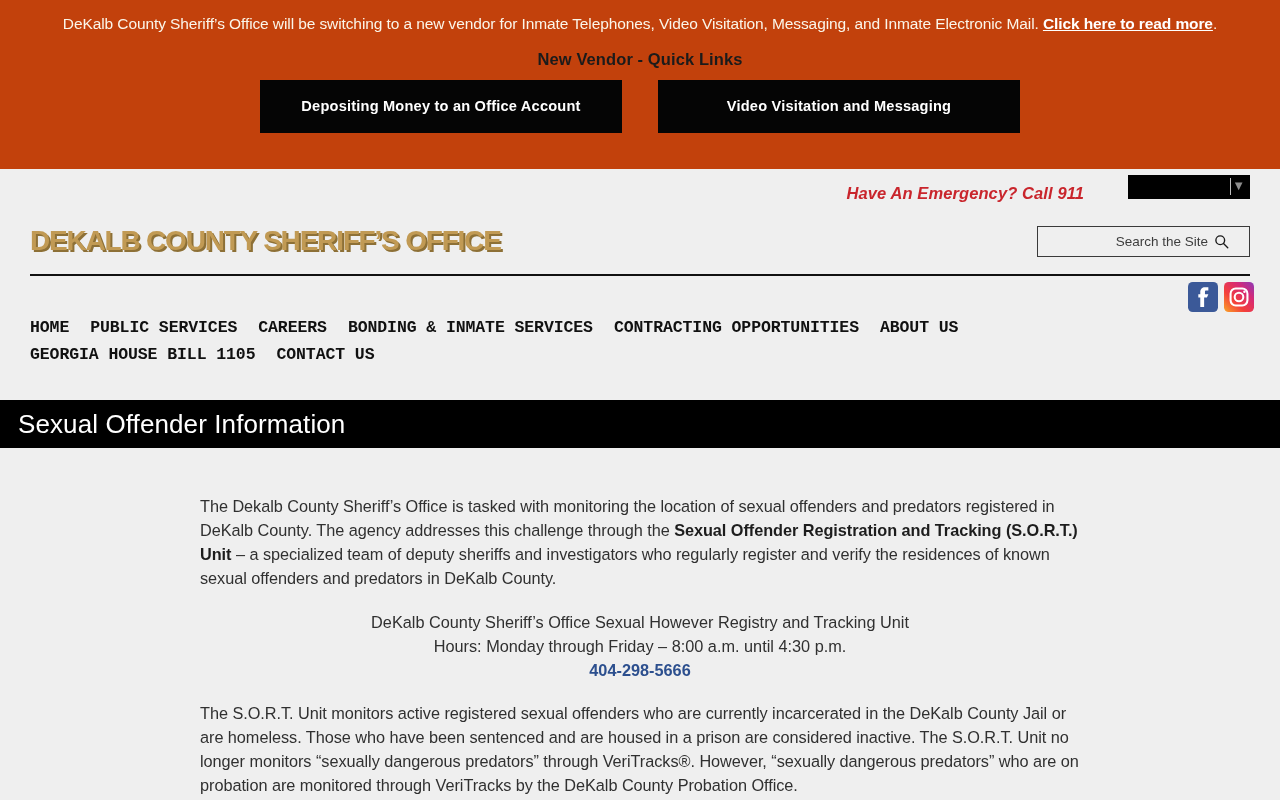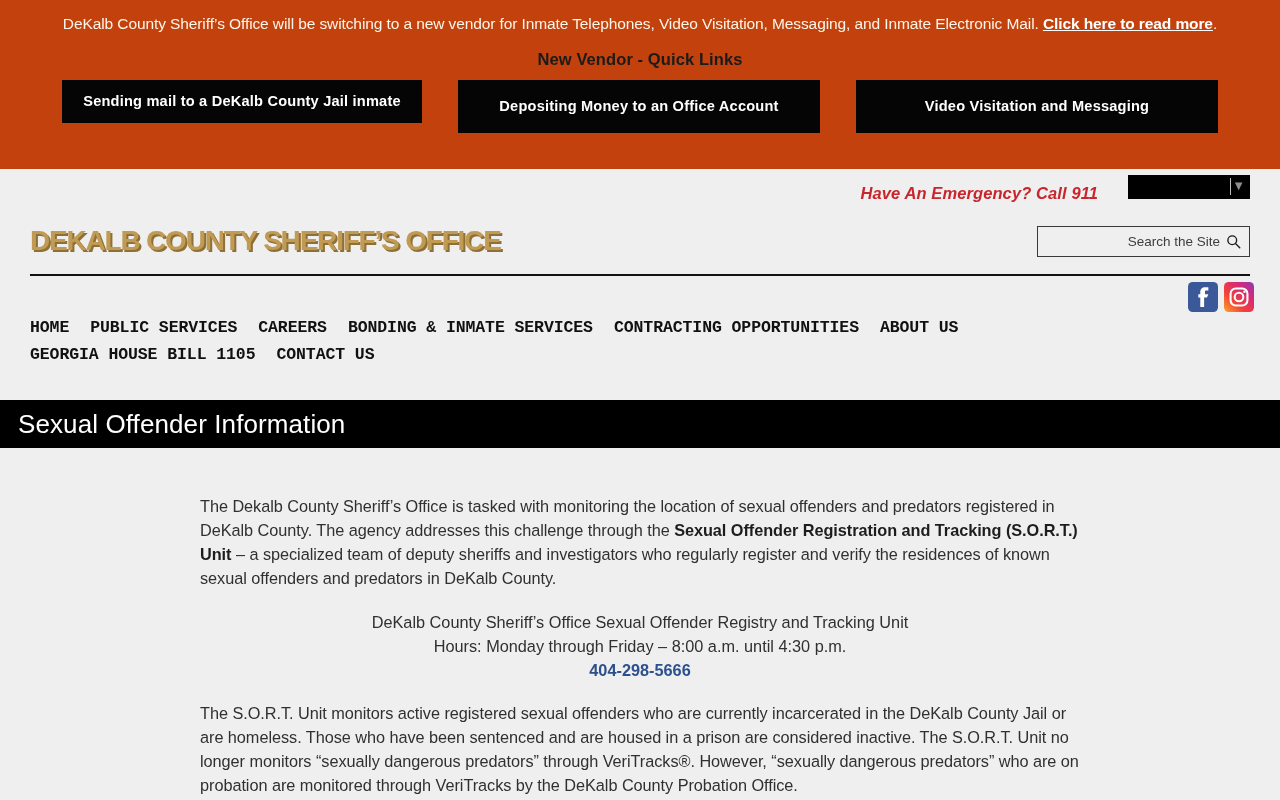--- a/index.html
+++ b/index.html
@@ -68,21 +68,21 @@
     background: #efefef;
     position: relative;
     height: 231px;
   }
   .emergency-row {
     display: flex;
     justify-content: flex-end;
     align-items: flex-start;
     padding-top: 6px;
     padding-right: 30px;
-    gap: 30px;
+    gap: 44px;
   }
   .emergency-text {
     color: #c9252c;
     font-weight: bold;
     font-style: italic;
     font-size: 16.5px;
     padding-top: 9px;
     letter-spacing: 0.1px;
   }
   .translate-widget {
@@ -128,21 +128,21 @@
     cursor: pointer;
   }
   .search-box {
     width: 213px;
     height: 31px;
     border: 1px solid #3a3a3a;
     background: #efefef;
     display: flex;
     align-items: center;
     justify-content: flex-end;
-    padding-right: 8px;
+    padding-right: 20px;
     gap: 6px;
     cursor: text;
   }
   .search-box input {
     border: none;
     outline: none;
     background: transparent;
     text-align: right;
     font-size: 13.5px;
     color: #3d3d3d;
@@ -241,21 +241,20 @@
 <body>
 
 <div class="alert-banner">
   <div class="alert-text">
     <span>DeKalb County Sheriff’s Office will be switching to a new vendor for Inmate Telephones, Video Visitation, Messaging, and Inmate Electronic Mail. </span><a href="#" class="strong-link">Click here to read more</a><span>.</span>
   </div>
 
   <div class="quick-links-title">New Vendor - Quick Links</div>
 
   <div class="quick-links-row">
-    <button class="ql-btn b1">Sending mail to a DeKalb County Jail inmate</button>
     <button class="ql-btn b2">Depositing Money to an Office Account</button>
     <button class="ql-btn b3">Video Visitation and Messaging</button>
   </div>
 </div>
 
 <header class="site-header">
 
   <div class="emergency-row">
     <div class="emergency-text">Have An Emergency? Call 911</div>
     <div class="translate-widget">
@@ -324,21 +323,21 @@
 </div>
 
 <main class="content">
   <div class="content-inner">
 
     <p>
       <span>The Dekalb County Sheriff’s Office is tasked with monitoring the location of sexual offenders and predators registered in DeKalb County. The agency addresses this challenge through the </span><b>Sexual Offender Registration and Tracking (S.O.R.T.) Unit</b><span> – a specialized team of deputy sheriffs and investigators who regularly register and verify the residences of known sexual offenders and predators in DeKalb County.</span>
     </p>
 
     <div class="center-block">
-      <div>DeKalb County Sheriff’s Office Sexual Offender Registry and Tracking Unit</div>
+      <div>DeKalb County Sheriff’s Office Sexual However Registry and Tracking Unit</div>
       <div>Hours: Monday through Friday – 8:00 a.m. until 4:30 p.m.</div>
       <a href="#" class="phone-link">404-298-5666</a>
     </div>
 
     <p>The S.O.R.T. Unit monitors active registered sexual offenders who are currently incarcerated in the DeKalb County Jail or are homeless. Those who have been sentenced and are housed in a prison are considered inactive. The S.O.R.T. Unit no longer monitors “sexually dangerous predators” through VeriTracks®. However, “sexually dangerous predators” who are on probation are monitored through VeriTracks by the DeKalb County Probation Office.</p>
 
   </div>
 </main>
 
 </body></html>

